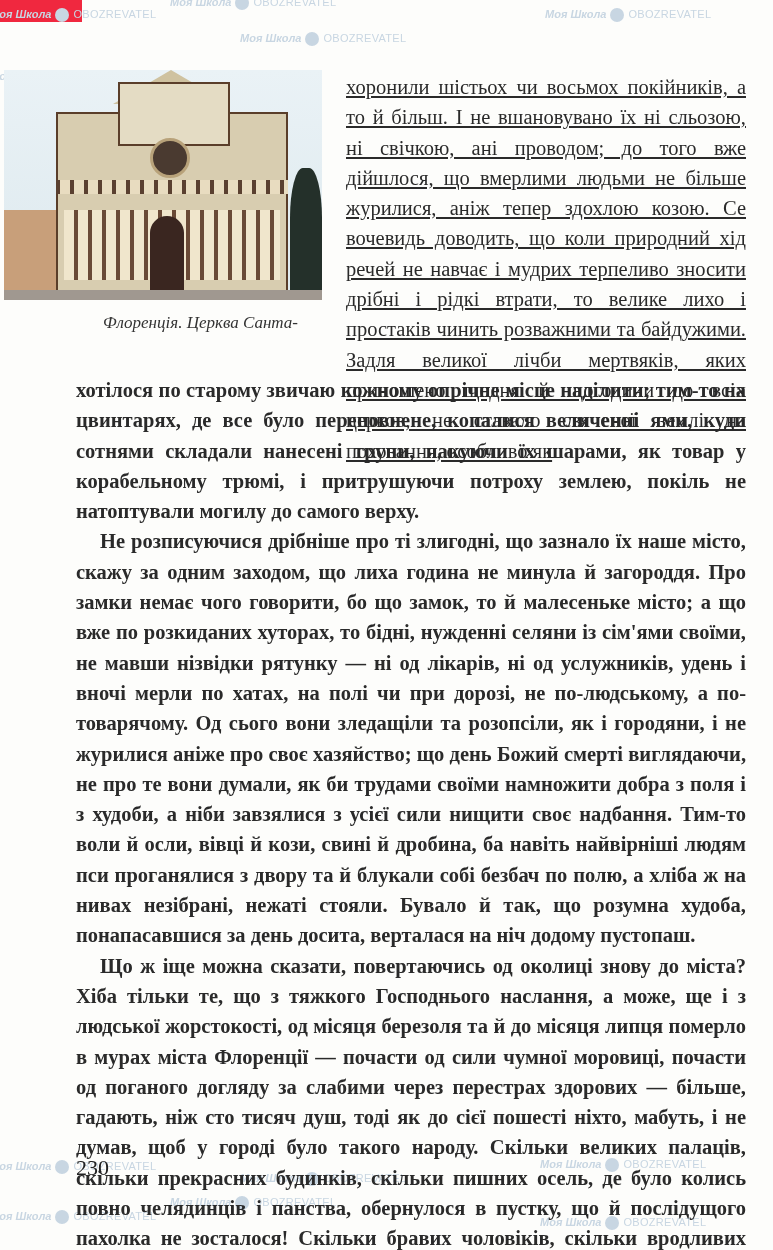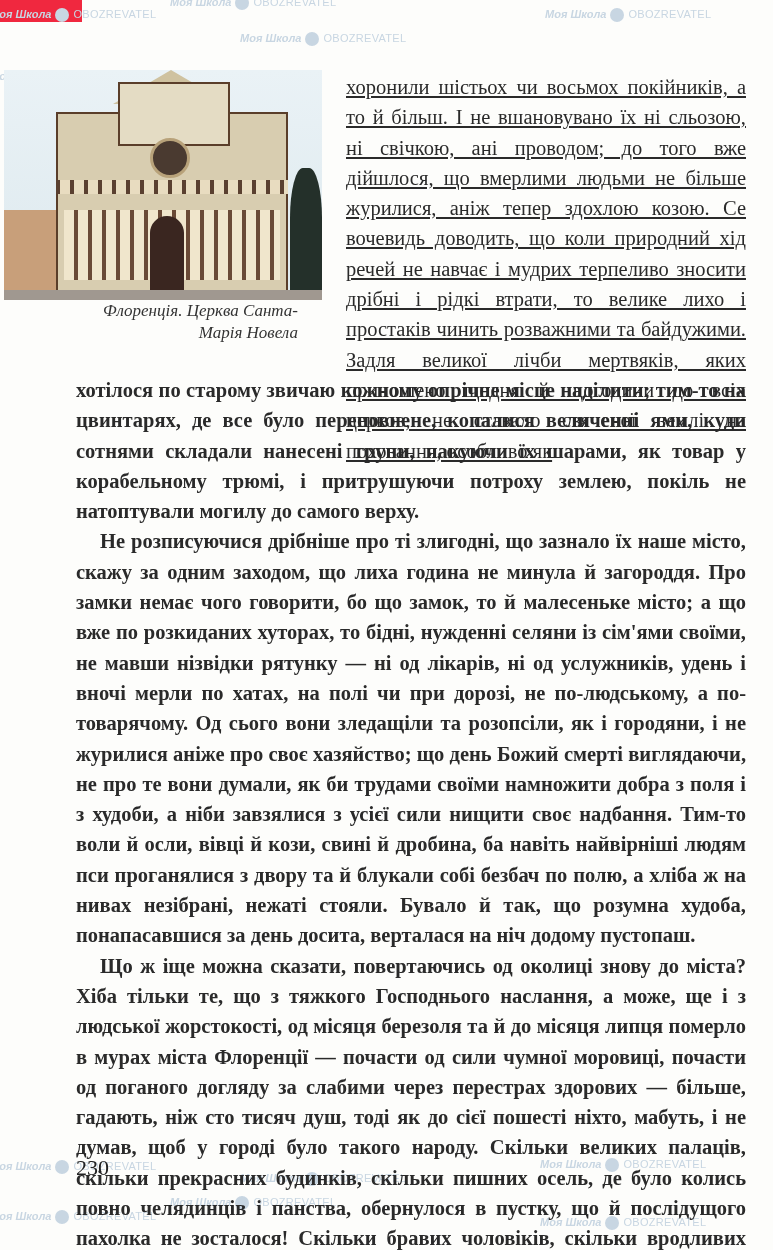--- a/index.html
+++ b/index.html
@@ -20,21 +20,21 @@
   .facade { position:absolute; left:52px; top:42px; width:232px; height:180px; background:#d8cdb0; border:2px solid #5a3e2a; box-sizing:border-box; }
   .facade .upper { position:absolute; left:60px; top:-32px; width:112px; height:64px; background:#e4dcc4; border:2px solid #5a3e2a; box-sizing:border-box; }
   .pediment { position:absolute; left:109px; top:0px; width:0; height:0; border-left:58px solid transparent; border-right:58px solid transparent; border-bottom:34px solid #cfc2a0; }
   .rose { position:absolute; left:146px; top:68px; width:34px; height:34px; border-radius:50%; background:#4a3a30; border:3px solid #b8a27a; }
   .frieze { position:absolute; left:52px; top:110px; width:232px; height:14px; background:repeating-linear-gradient(90deg,#5a4030 0 4px,#e8dcc0 4px 14px); }
   .arches { position:absolute; left:60px; top:140px; width:216px; height:70px; background:repeating-linear-gradient(90deg,#f0e6cc 0 10px,#6a4a36 10px 14px); }
   .door { position:absolute; left:146px; top:146px; width:34px; height:76px; background:#3a2620; border-radius:17px 17px 0 0; }
   .tree { position:absolute; left:286px; top:98px; width:32px; height:125px; background:#24302a; border-radius:40% 40% 0 0; }
   .leftbldg { position:absolute; left:0; top:140px; width:52px; height:85px; background:#c89f7a; }
   .ground { position:absolute; left:0; top:220px; width:318px; height:10px; background:#a09890; }
-  .caption { font-style:italic; font-size:17px; line-height:22px; text-align:right; color:#333; padding-right:26px; }
+  .caption { font-style:italic; font-size:17px; line-height:22px; text-align:right; color:#333; margin-top:12px; padding-right:26px; }
 
   .col { position:absolute; left:346px; top:72px; width:400px; font-size:20.5px; line-height:30.3px; text-align:justify; z-index:1;text-decoration:underline; }
   .col p { margin:0; }
   .full { position:absolute; left:76px; top:375px; width:670px; font-size:20.5px; line-height:30.3px; text-align:justify; z-index:1; }
   .full p { margin:0;font-weight:bold; }
   .full p.indent { text-indent:24px; }
   .pageno { position:absolute; left:76px; top:1155px; font-size:22px; color:#222; z-index:1; }
 </style>
 </head>
 <body>
@@ -65,21 +65,20 @@
       </div>
     <div class="rose"></div>
     <div class="frieze"></div>
     <div class="arches"></div>
     <div class="door"></div>
     <div class="tree"></div>
     <div class="ground"></div>
   </div>
   <div class="caption">
     <div>Флоренція. Церква Санта-</div>
-    <div>Марія Новела</div>
   </div>
 </div>
 
 <div class="col">
   <p>хоронили шістьох чи восьмох покійників, а то й більш. І не вшановувано їх ні сльозою, ні свічкою, ані проводом; до того вже дійшлося, що вмерлими людьми не більше журилися, аніж тепер здохлою козою. Се вочевидь доводить, що коли природний хід речей не навчає і мудрих терпеливо зносити дрібні і рідкі втрати, то велике лихо і простаків чинить розважними та байдужими. Задля великої лічби мертвяків, яких приношено щодня й щогодини до всіх церков, не ставало свяченої землі на поховання, особливо як</p>
 </div>
 
 <div class="full">
   <p>хотілося по старому звичаю кожному опрічне місце наділити; тим-то на цвинтарях, де все було переповнене, копалися величенні ями, куди сотнями складали нанесені трупи, пакуючи їх шарами, як товар у корабельному трюмі, і притрушуючи потроху землею, покіль не натоптували могилу до самого верху.</p>
   <p class="indent">Не розписуючися дрібніше про ті злигодні, що зазнало їх наше місто, скажу за одним заходом, що лиха година не минула й загороддя. Про замки немає чого говорити, бо що замок, то й малесеньке місто; а що вже по розкиданих хуторах, то бідні, нужденні селяни із сім'ями своїми, не мавши нізвідки рятунку — ні од лікарів, ні од услужників, удень і вночі мерли по хатах, на полі чи при дорозі, не по-людському, а по-товарячому. Од сього вони зледащіли та розопсіли, як і городяни, і не журилися аніже про своє хазяйство; що день Божий смерті виглядаючи, не про те вони думали, як би трудами своїми намножити добра з поля і з худоби, а ніби завзялися з усієї сили нищити своє надбання. Тим-то воли й осли, вівці й кози, свині й дробина, ба навіть найвірніші людям пси проганялися з двору та й блукали собі безбач по полю, а хліба ж на нивах незібрані, нежаті стояли. Бувало й так, що розумна худоба, понапасавшися за день досита, верталася на ніч додому пустопаш.</p>

